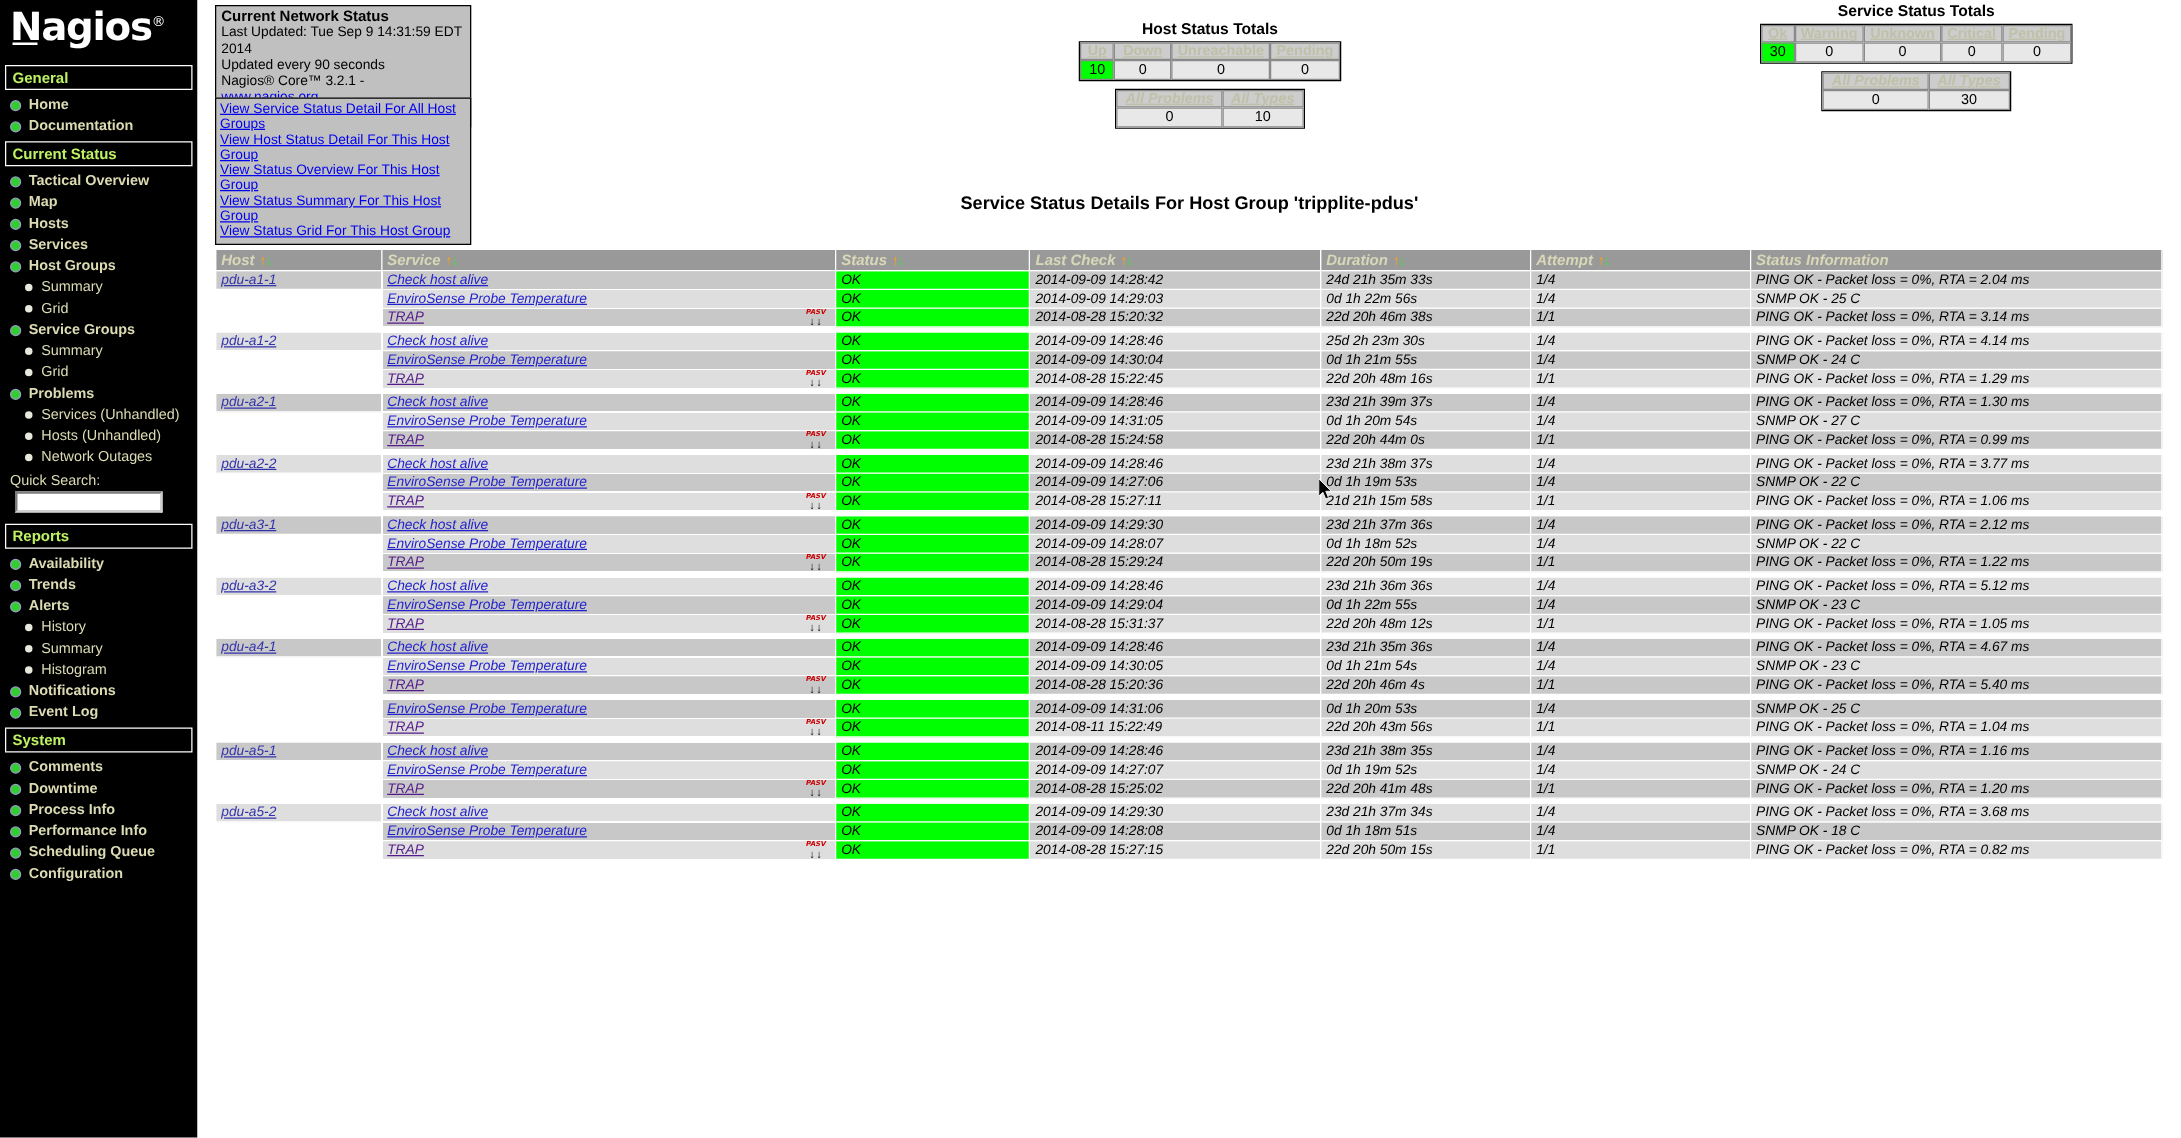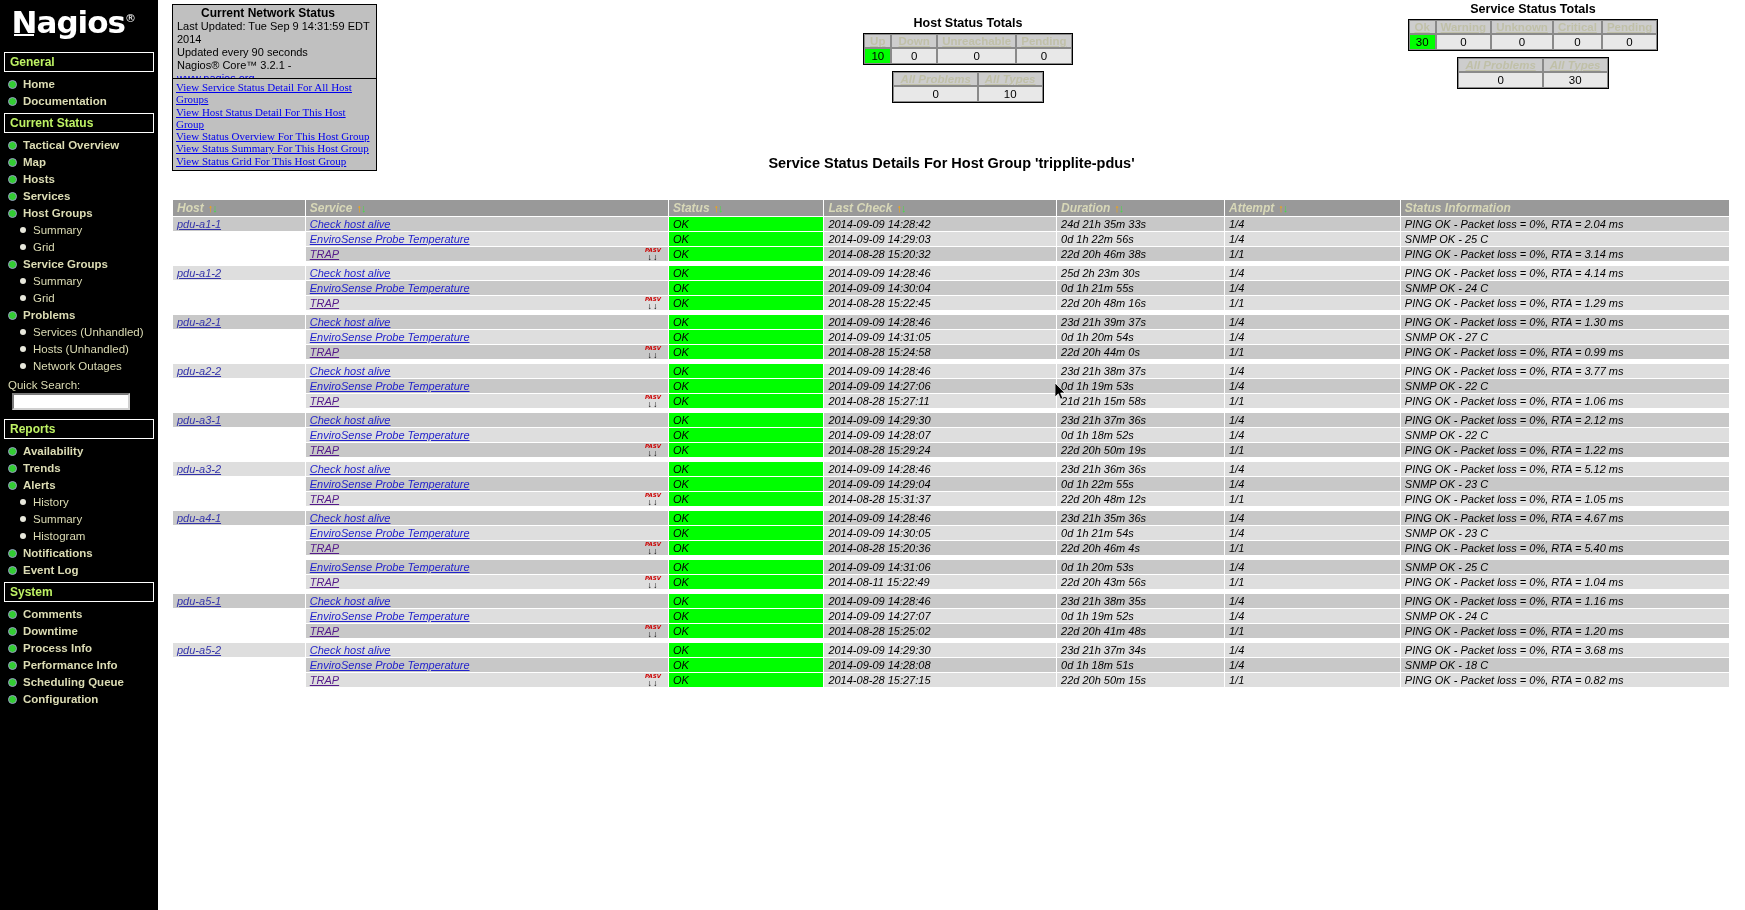--- a/index.html
+++ b/index.html
@@ -16,22 +16,21 @@
   
   #sidebar {
     position: absolute;
     left: 0; top: 0;
     width: 158px; height: 910px;
     background: #000000;
     color: #ffffff;
     padding: 0;
   }
   .logo-wrap {
-    padding: 6px 23px 10px 8px;
-    text-align: right;
+    padding: 6px 12px 10px 8px;
   }
   .logo-text {
     font-family: "DejaVu Sans", sans-serif;
     font-weight: bold;
     font-size: 31px;
     letter-spacing: -1px;
     color: #ffffff;
     line-height: 1.05;
     position: relative;
     display: inline-block;
@@ -121,32 +120,31 @@
   .netstatus {
     position: absolute;
     left: 14px; top: 4px;
     width: 205px;
     border: 1px solid #000000;
     background: #c0c0c0;
     padding: 2px 4px 3px 4px;
     font-size: 11px;
     line-height: 13px;
   }
-  .netstatus .t { font-weight: bold; font-size: 12px; margin-left: 24px; }
+  .netstatus .t { font-weight: bold; font-size: 12px; }
   .netstatus a { color: #0000ee; }
   .netstatus .ital { font-style: italic; }
 
   .linkbox {
     position: absolute;
     left: 14px; top: 78px;
     width: 205px;
     border: 1px solid #000000;
     background: #c0c0c0;
     padding: 2px 3px 3px 3px;
-    font-family: Liberation Serif, serif;
   }
   .linkbox a {
     display: block;
     color: #0000ee;
     font-size: 11px;
     line-height: 12.3px;
     text-decoration: underline;
   }
 
   

